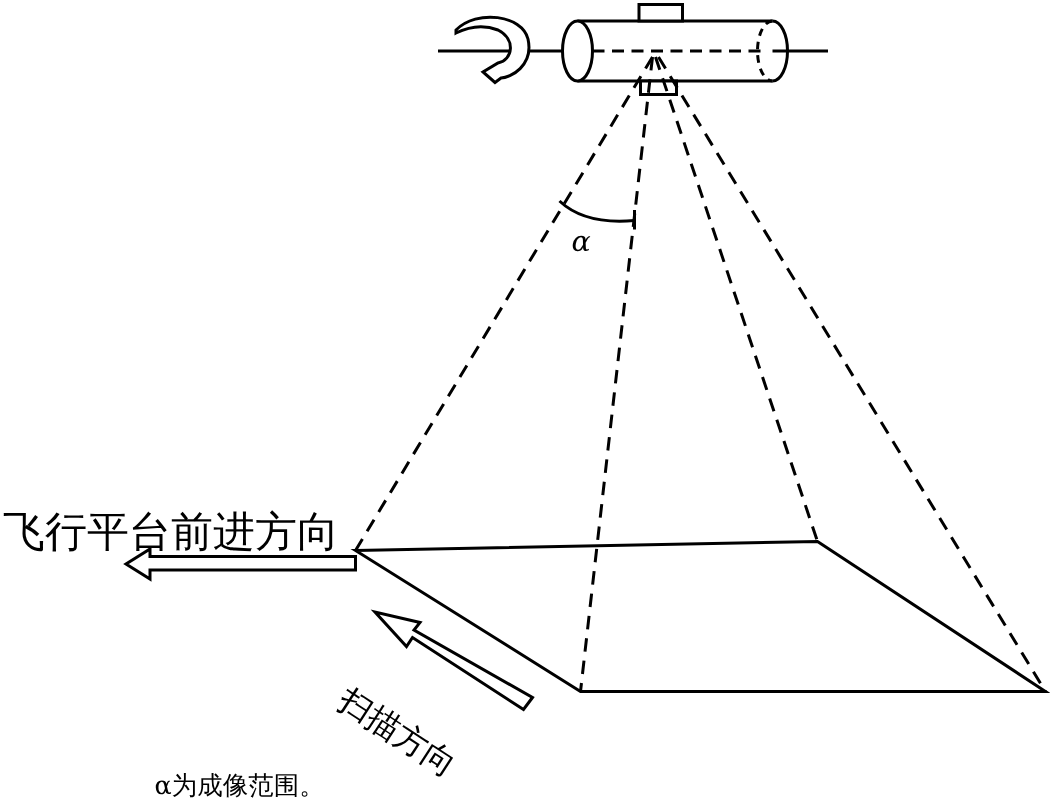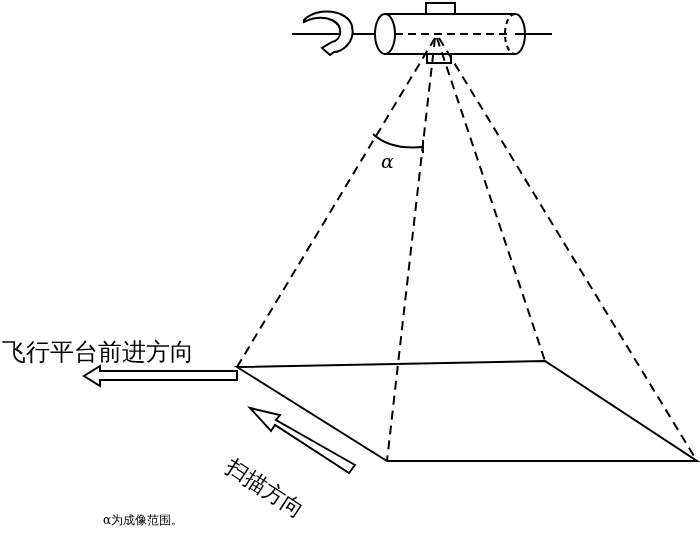--- a/index.html
+++ b/index.html
@@ -1,22 +1,22 @@
 <!DOCTYPE html>
 <html><head>
 <meta charset="utf-8">
 <style>
   html, body { margin:0; padding:0; background:#fff; }
   body { width:700px; height:537px; position:relative; overflow:hidden; font-family:"DejaVu Serif", serif; }
   svg { position:absolute; left:0; top:0; }
   .lbl { position:absolute; color:#000; white-space:nowrap; }
-  .fwd { left:2px; top:336px; font-size:24px; }
+  .fwd { left:2px; top:336px; font-size:28px; }
   .scan { left:236px; top:452px; font-size:22px; transform-origin:0 0; transform:rotate(33deg); }
   .alpha { left:381px; top:150px; font-size:19px; font-style:italic; }
-  .caption { left:103px; top:512px; font-size:12px; }
+  .caption { left:103px; top:512px; font-size:17px; }
 </style>
 </head>
 <body>
 
 <svg width="700" height="537" viewBox="0 0 700 537">
 
   <line x1="292" y1="34" x2="552" y2="34" stroke="#000" stroke-width="2"></line>
 
   <path d="M304,20 C318,6 348,10 352,26 C356,44 340,52 334,52 L330,55 L322,48 L332,42 C342,40 344,26 332,20 C322,16 312,18 304,22 Z" fill="#fff" stroke="#000" stroke-width="2"></path>
 

